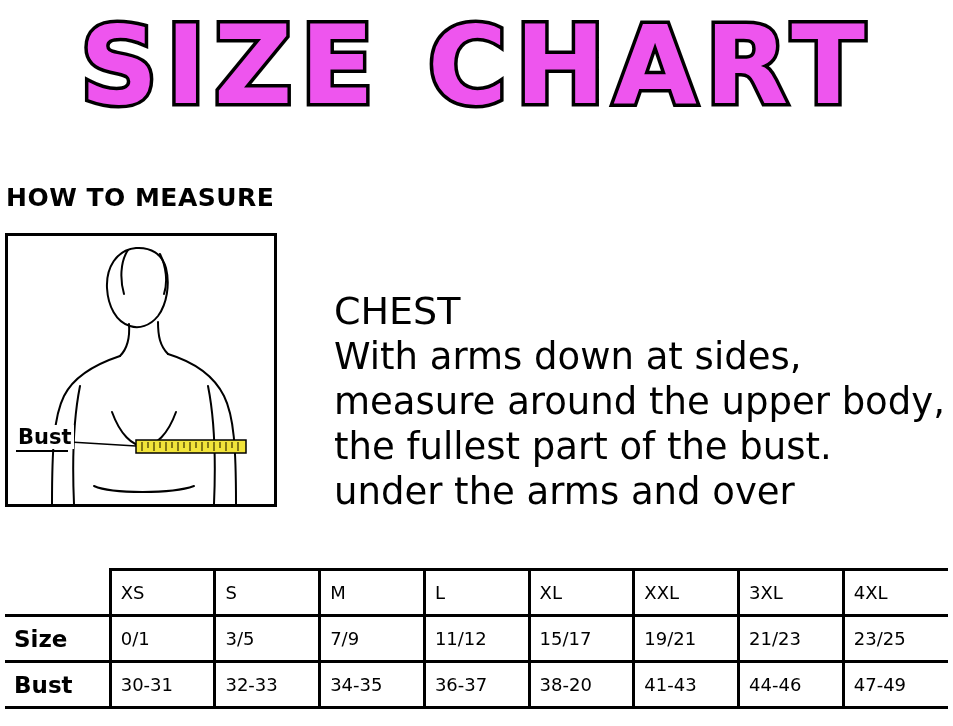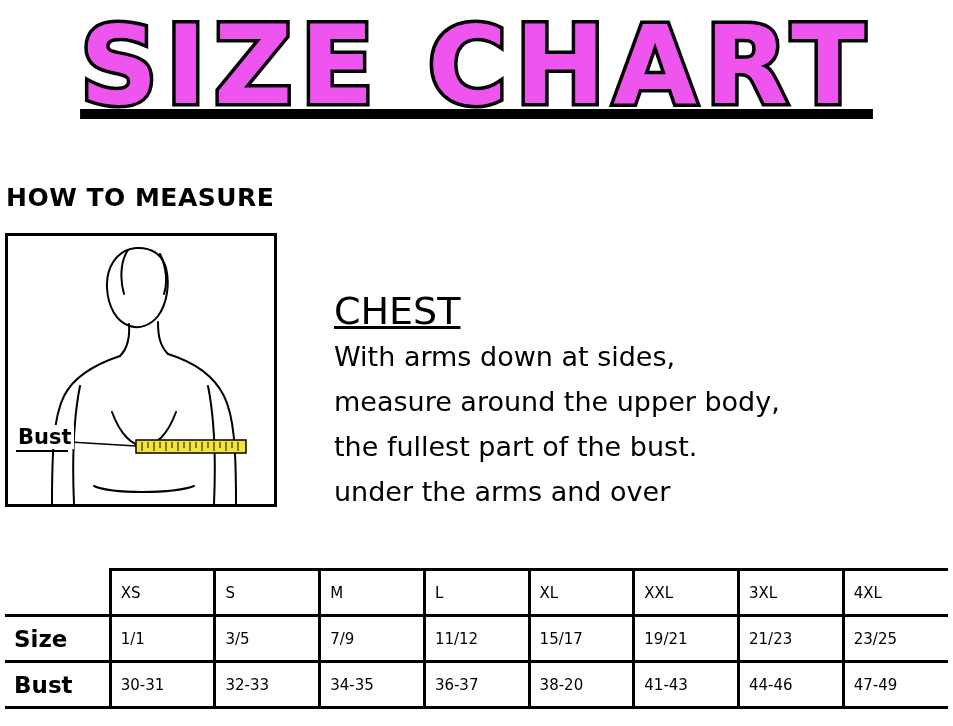--- a/index.html
+++ b/index.html
@@ -31,21 +31,20 @@
     transform: translateX(-50%);
     font-family: "DejaVu Sans", sans-serif;
     font-weight: bold;
     font-size: 108px;
     line-height: 120px;
     letter-spacing: 8px;
     color: #ee55ee;
     -webkit-text-stroke: 7px #000000;
     paint-order: stroke fill;
     white-space: nowrap;
-    text-decoration: underline;
   }
 
   
   .how-label {
     position: absolute;
     left: 6px;
     top: 183px;
     font-family: "DejaVu Sans", sans-serif;
     font-weight: bold;
     font-size: 25px;
@@ -91,45 +90,44 @@
     position: absolute;
     left: 334px;
     top: 288px;
     width: 600px;
   }
   .chest-heading {
     font-family: "DejaVu Sans", sans-serif;
     font-size: 38px;
     line-height: 46px;
     font-weight: 400;
-    text-decoration: underline;
   }
   .chest-line {
     font-family: "DejaVu Sans", sans-serif;
-    font-size: 27px;
+    font-size: 37px;
     line-height: 45px;
     font-weight: 400;
     white-space: nowrap;
   }
 
   
   .size-table {
     position: absolute;
     left: 5px;
     top: 568px;
     width: 943px;
     border-collapse: collapse;
     table-layout: fixed;
   }
   .size-table td {
     border: 3px solid #000000;
     height: 46px;
     padding: 0 0 0 9px;
     font-family: "DejaVu Sans", sans-serif;
-    font-size: 15px;
+    font-size: 18px;
     vertical-align: middle;
     box-sizing: border-box;
   }
   .size-table td.rowhead {
     font-weight: bold;
     font-size: 23px;
     width: 105px;
     border-left: none;
   }
   .size-table tr.header-row td.rowhead {
@@ -224,21 +222,21 @@
       <td class="col">S</td>
       <td class="col">M</td>
       <td class="col">L</td>
       <td class="col">XL</td>
       <td class="col">XXL</td>
       <td class="col">3XL</td>
       <td class="col last">4XL</td>
     </tr>
     <tr>
       <td class="rowhead">Size</td>
-      <td class="col">1/1</td>
+      <td class="col">0/1</td>
       <td class="col">3/5</td>
       <td class="col">7/9</td>
       <td class="col">11/12</td>
       <td class="col">15/17</td>
       <td class="col">19/21</td>
       <td class="col">21/23</td>
       <td class="col last">23/25</td>
     </tr>
     <tr>
       <td class="rowhead">Bust</td>

